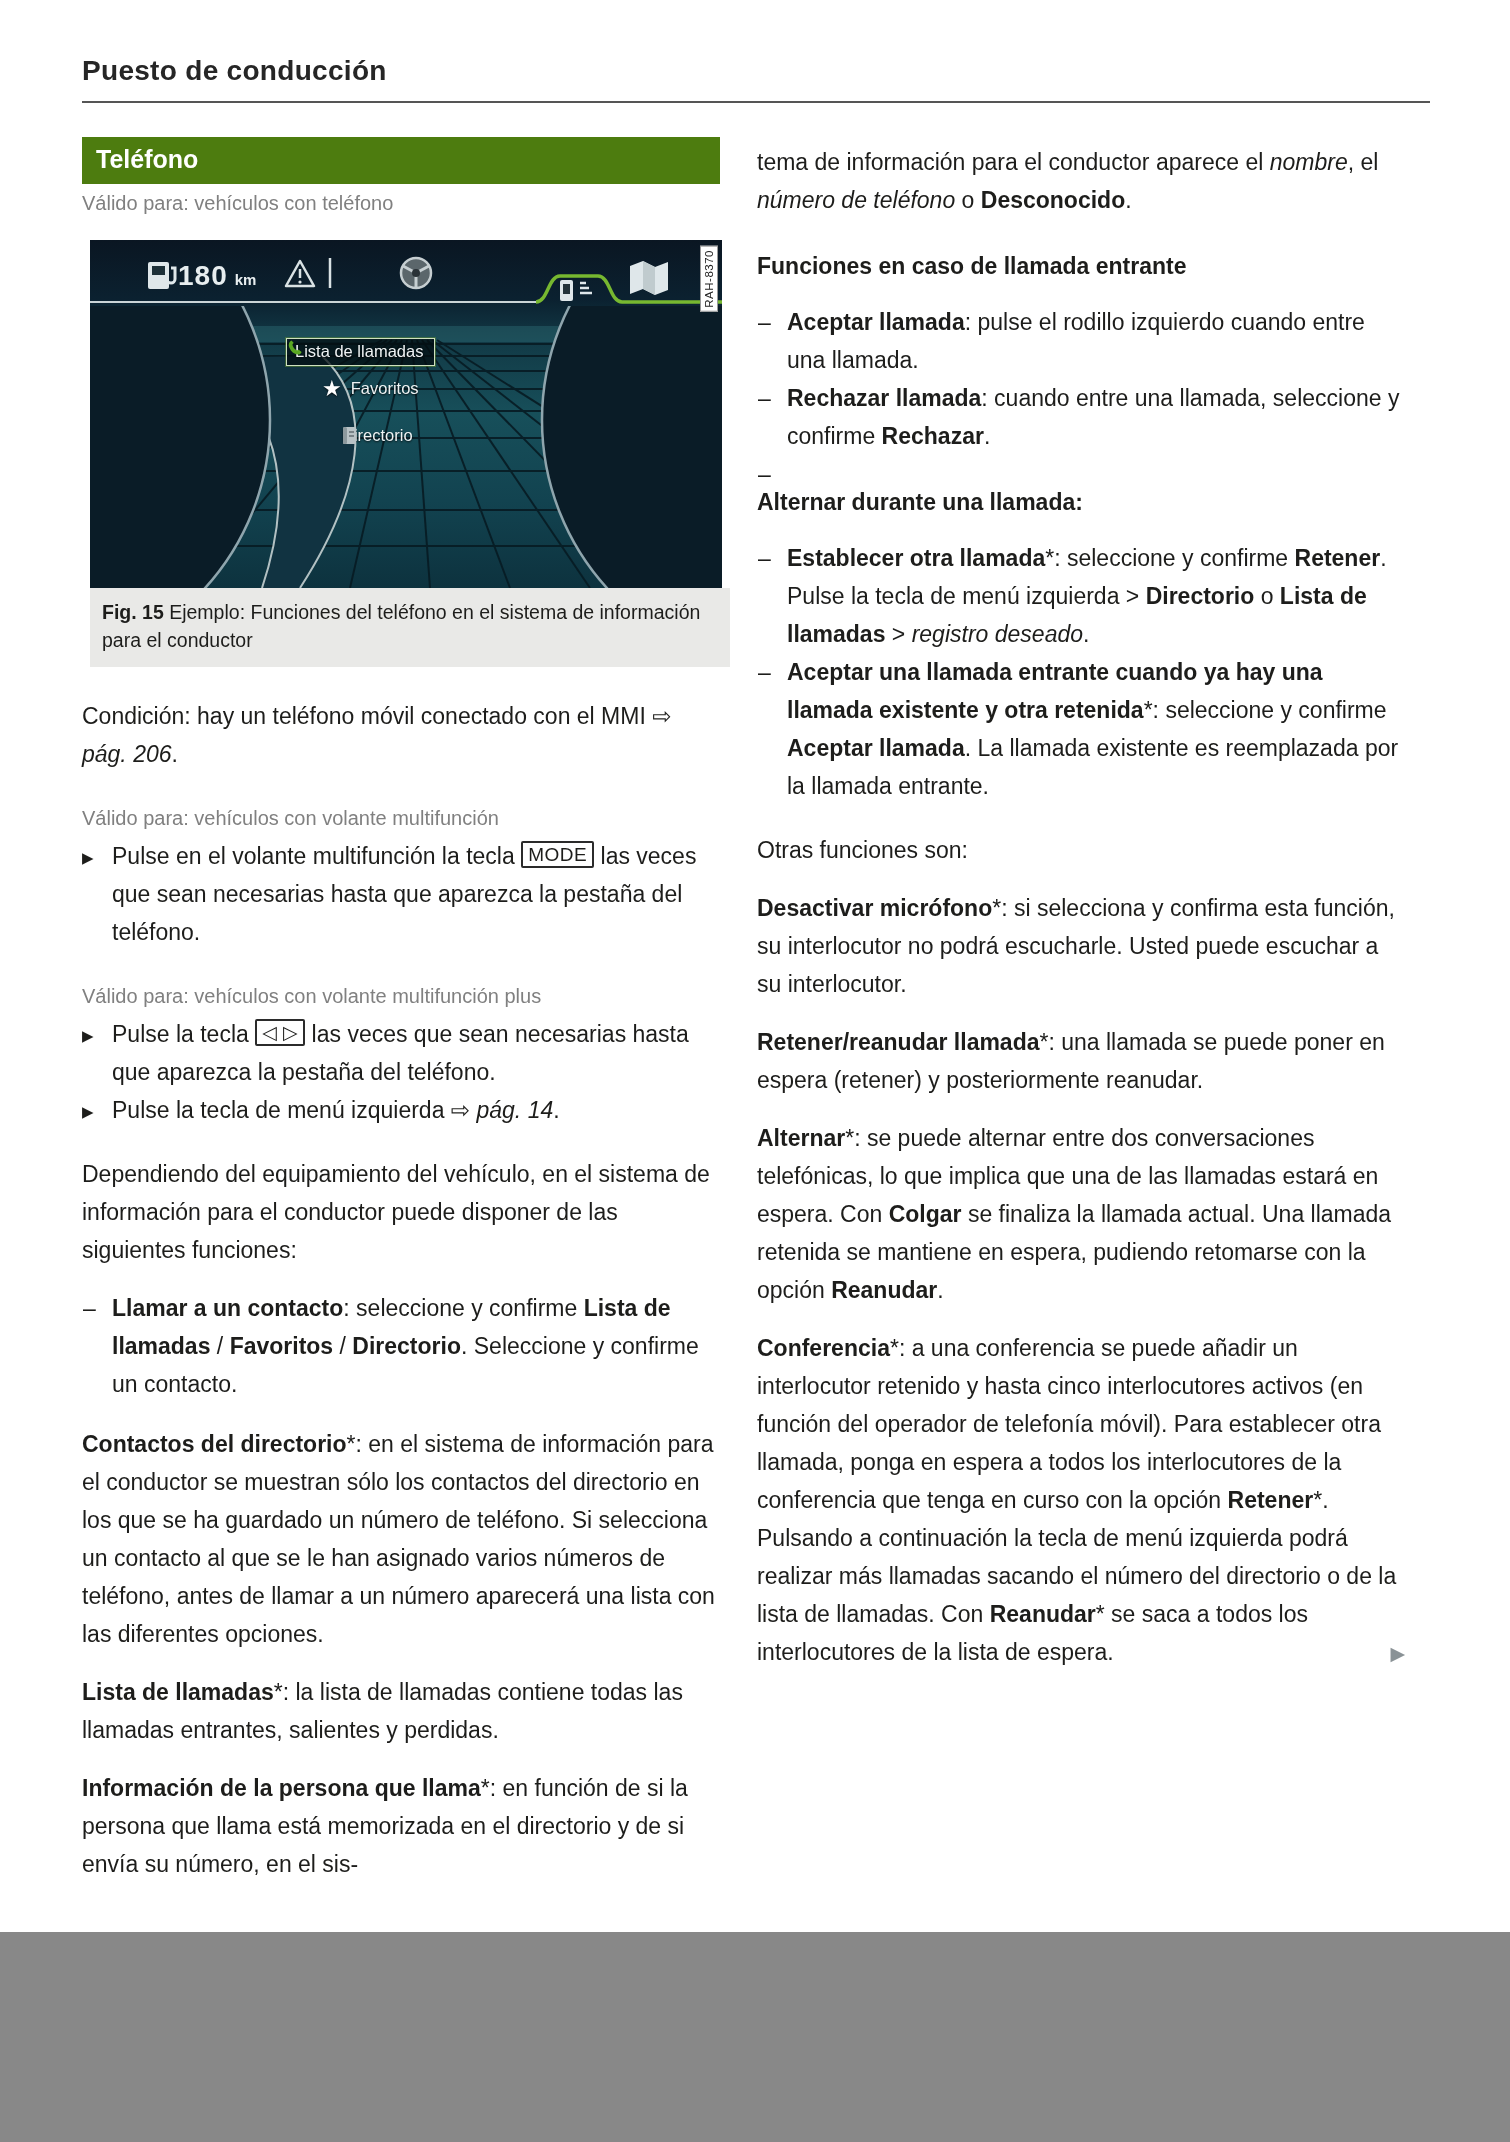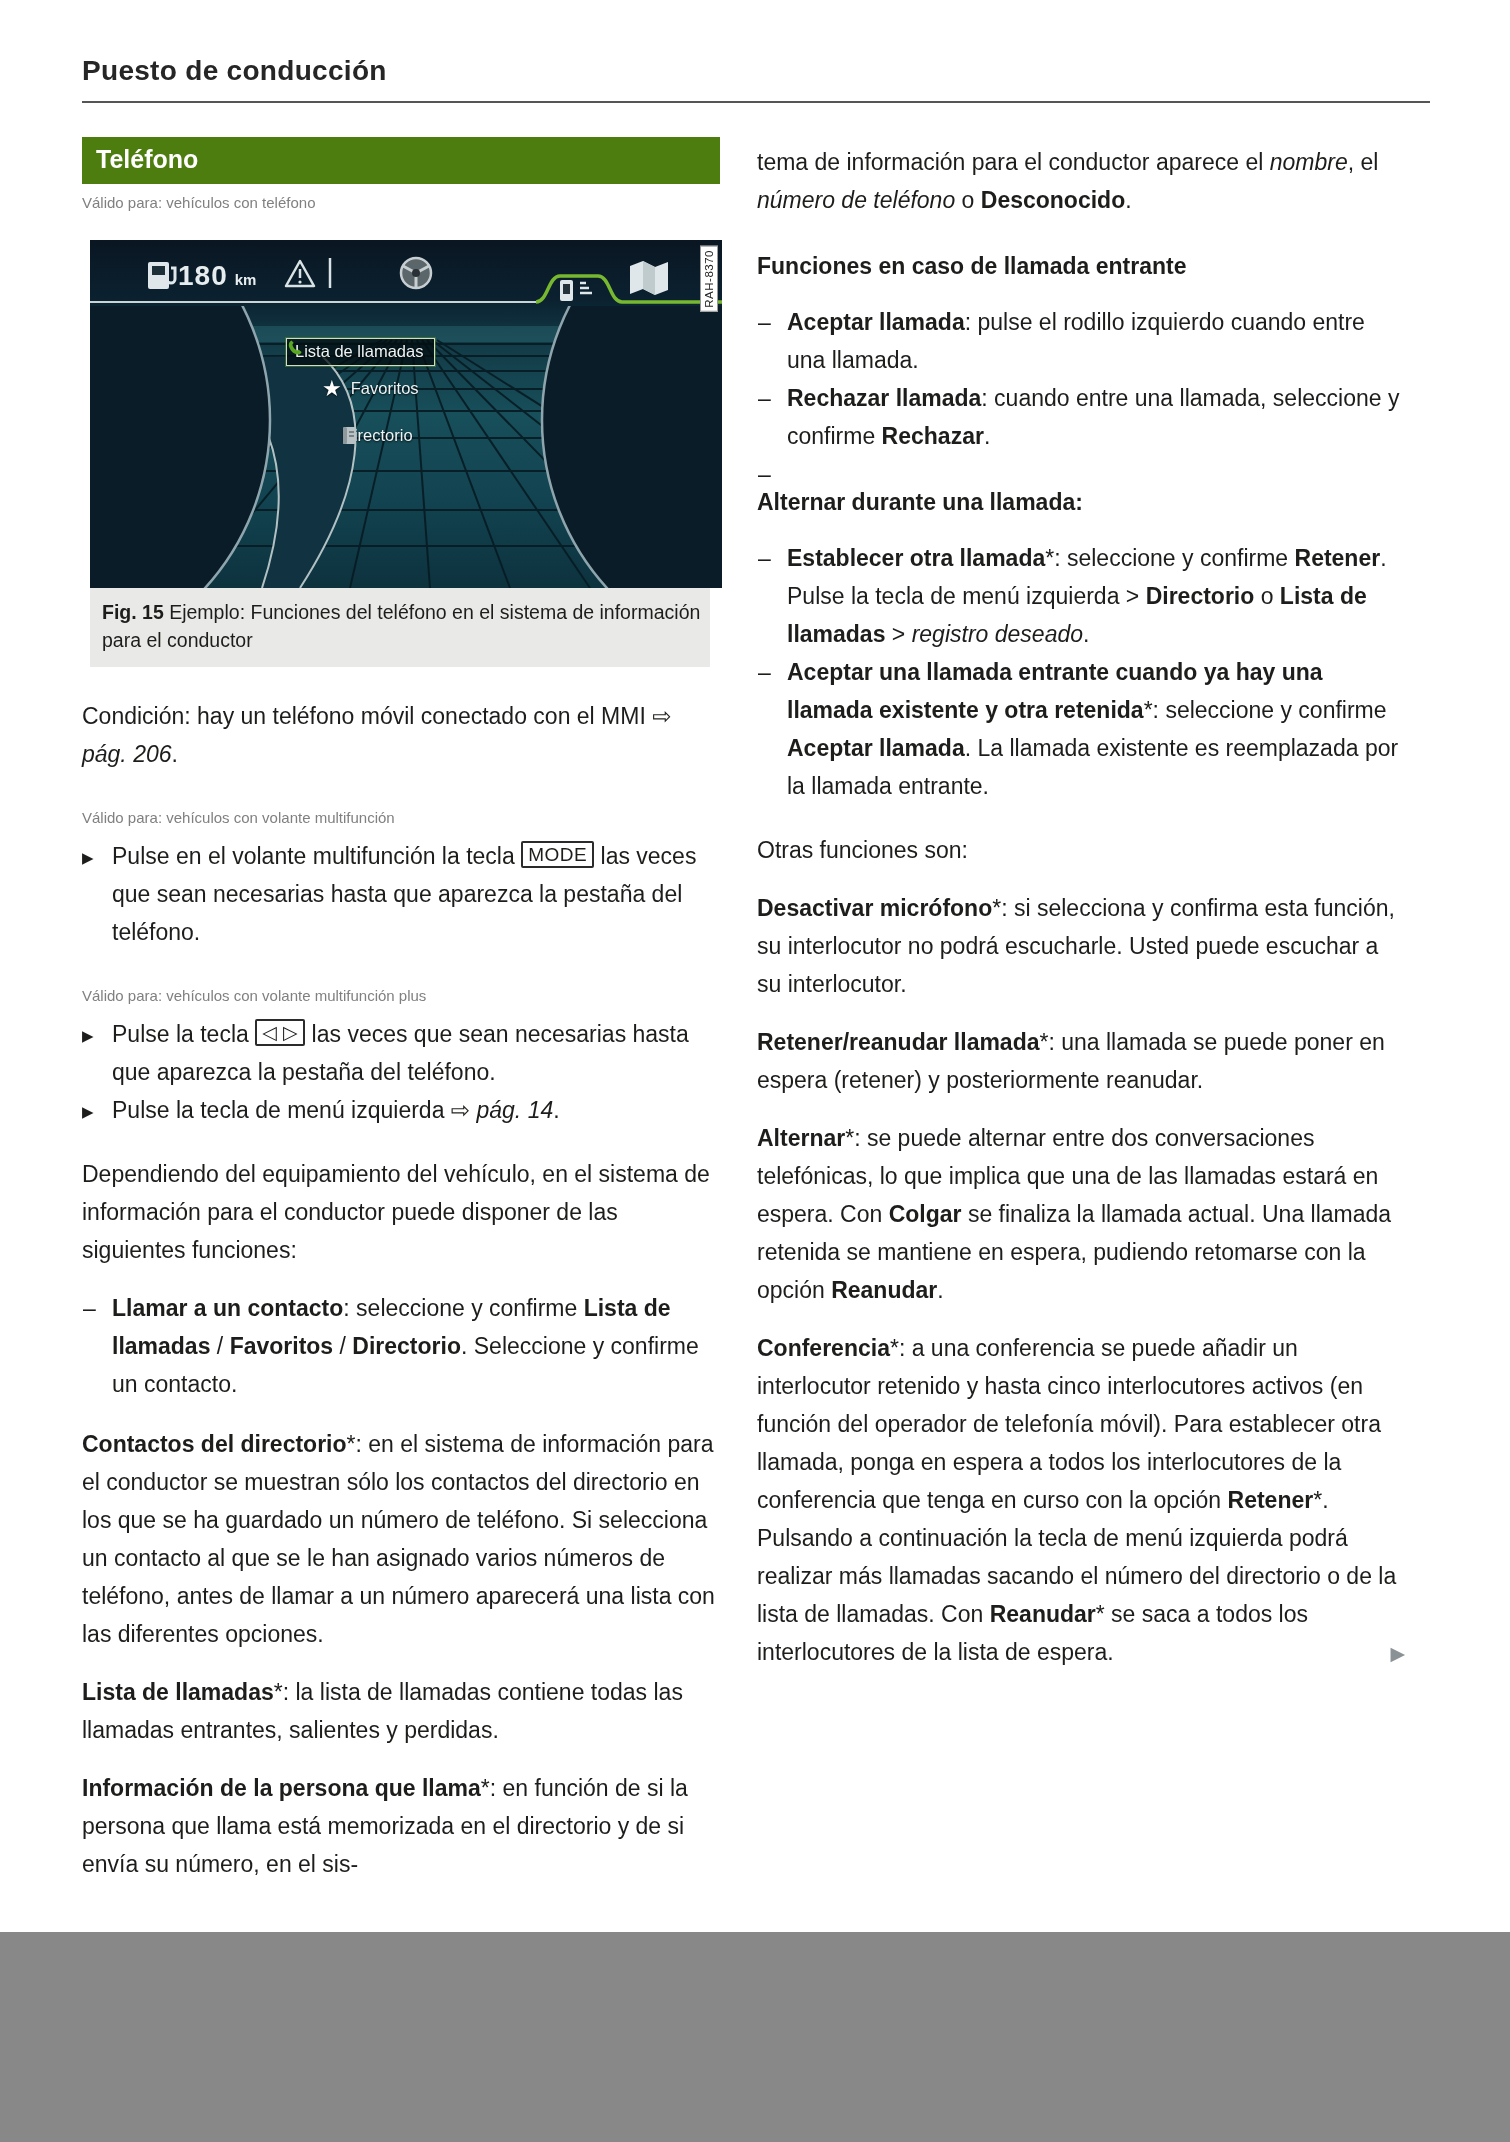--- a/index.html
+++ b/index.html
@@ -9,21 +9,21 @@
     overflow:hidden;
   }
   .content{position:absolute; left:82px; top:54px; width:1348px;}
   .page-title{font-size:28px; font-weight:700; color:#262626; letter-spacing:.3px; line-height:34px; margin:0;}
   .rule{border:none; border-top:2px solid #555; margin:13px 0 0 0;}
   .columns{display:flex; gap:37px; margin-top:34px; align-items:flex-start;}
   .col-left{width:638px; flex:none;}
   .col-right{width:650px; flex:none;}
 
   .banner{background:#4d7c0f; color:#fff; font-weight:700; font-size:25px; padding:8px 14px 10px 14px; margin:0 0 6px 0;}
-  .note{color:#808080; font-size:15px; line-height:26px; margin:0 0 6px 0;}
+  .note{color:#808080; font-size:20px; line-height:26px; margin:0 0 6px 0;}
   .note.spaced{margin-top:32px;}
 
   .para, .item{font-size:23px; line-height:38px;}
   .para{margin:0 0 20px 0;}
   .para.first-condition{margin-top:30px;}
   .b{font-weight:700;}
   .i{font-style:italic;}
   .key{
     display:inline-block; border:2px solid #2b2b2b; border-radius:2px;
     padding:0 5px; font-size:19px; line-height:23px; vertical-align:3px; letter-spacing:.5px;
@@ -46,21 +46,21 @@
   .fuel-range .val{font-size:28px; font-weight:700; letter-spacing:1px;}
   .fuel-range .unit{font-size:15px; font-weight:700;}
   .menu-row{position:absolute; display:flex; align-items:center; gap:9px; color:#eef3f4; font-size:16.5px; white-space:nowrap; text-shadow:0 1px 2px rgba(0,0,0,.8);}
   .menu-row.selected{background:rgba(3,13,16,.74); border:1px solid #cfe0c0; outline:1px solid rgba(95,140,45,.5); padding:3px 11px 4px 8px;}
   .menu-row .glyph-star{font-size:22px; line-height:16px; color:#ffffff;}
   .ref-code{
     position:absolute; right:4px; top:6px; background:#fff; border:1px solid #9a9a9a;
     color:#222; font-size:11.5px; letter-spacing:.5px; padding:3px 2px;
     writing-mode:vertical-rl; transform:rotate(180deg);
   }
-  .fig-caption{background:#e9e9e7; width:608px; padding:10px 0 13px 12px; font-size:19.5px; line-height:28px; color:#1d1d1b;}
+  .fig-caption{background:#e9e9e7; width:608px; padding:10px 20px 13px 12px; font-size:19.5px; line-height:28px; color:#1d1d1b;}
 
   .page-number{position:absolute; left:82px; top:2038px; font-size:26px; font-weight:400; letter-spacing:1.5px;}
   .last-para-wrap{position:relative;}
   .cont-arrow{position:absolute; right:2px; bottom:6px; font-size:19px; color:#8a9296;}
 </style>
 </head>
 <body>
 
 <div class="page">
   <div class="content">

